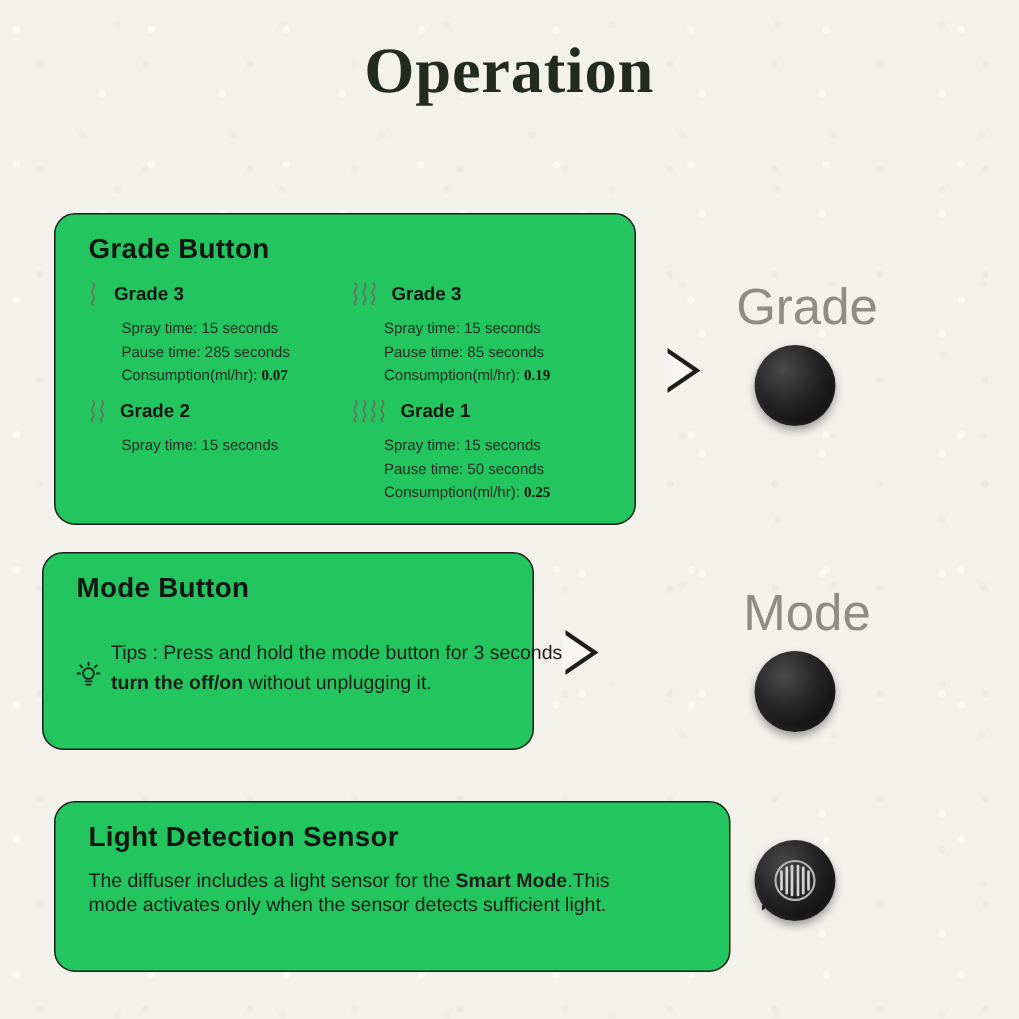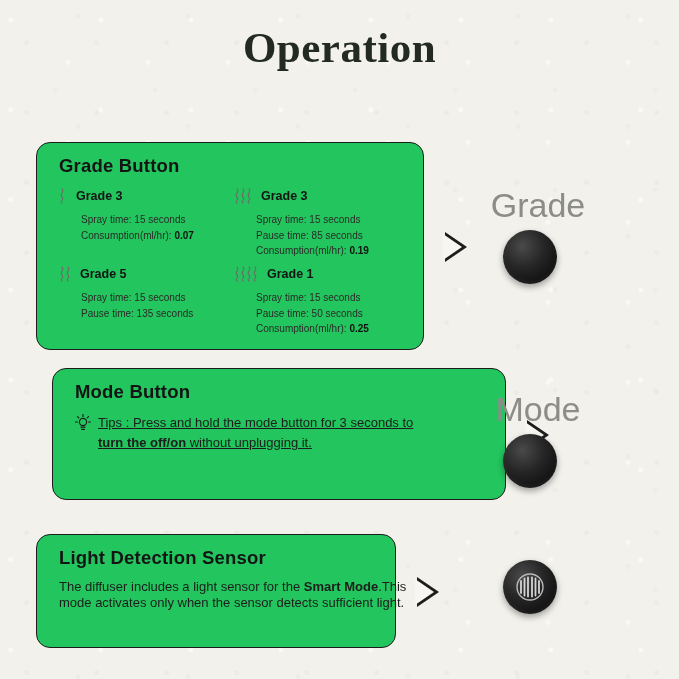--- a/index.html
+++ b/index.html
@@ -124,60 +124,60 @@
     font-weight: bold;
     color: #141414;
   }
   .grade-lines {
     margin-top: 7px;
     margin-left: 22px;
     font-size: 10px;
     line-height: 15.5px;
     color: #2b2b28;
   }
-  .grade-lines b { font-weight: bold; color: #111; }
+  .grade-lines b { font-weight: bold; color: #111; font-family: Liberation Serif, serif; }
 
   
   #mode-card {
-    left: 52px;
+    left: 28px;
     top: 368px;
-    width: 454px;
+    width: 328px;
     height: 132px;
   }
   #mode-card .card-title { position: absolute; left: 22px; top: 12px; }
   .mode-body {
     position: absolute;
     left: 22px;
     top: 44px;
     width: 348px;
     font-size: 13px;
     line-height: 20px;
     color: #1d1d1b;
   }
   .tips-row {
     display: flex;
-    align-items: flex-start;
+    align-items: flex-end;
     gap: 7px;
-    text-decoration: underline;
+    margin-top: 12px;
   }
   .bulb {
     flex: 0 0 auto;
     margin-top: 1px;
   }
   .tips-text {
     font-size: 13px;
     line-height: 20px;
   }
   .tips-text b { font-weight: bold; }
 
   
   #light-card {
     left: 36px;
     top: 534px;
-    width: 360px;
+    width: 451px;
     height: 114px;
   }
   #light-card .card-title { position: absolute; left: 22px; top: 12px; }
   .light-body {
     position: absolute;
     left: 22px;
     top: 44px;
     width: 352px;
     font-size: 13px;
     line-height: 16px;
@@ -238,20 +238,21 @@
       <div class="grade-head">
         <span class="wave">
           <svg width="10" height="16" viewBox="0 0 10 16">
             <path d="M3 1 C6 4, 0 6, 3 9 C6 12, 0 13, 3 15" stroke="#6d6d68" stroke-width="1.1" fill="none" stroke-linecap="round"></path>
           </svg>
         </span>
         <span class="grade-name">Grade 3</span>
       </div>
       <div class="grade-lines">
         <div>Spray time: 15 seconds</div>
+        <div>Pause time: 285 seconds</div>
         <div>
           <span>Consumption(ml/hr):</span>
           <b>0.07</b>
         </div>
       </div>
     </div>
 
     <div class="grade-item">
       <div class="grade-head">
         <span class="wave">
@@ -274,25 +275,24 @@
     </div>
 
     <div class="grade-item">
       <div class="grade-head">
         <span class="wave">
           <svg width="14" height="16" viewBox="0 0 14 16">
             <path d="M3 1 C6 4, 0 6, 3 9 C6 12, 0 13, 3 15" stroke="#6d6d68" stroke-width="1.1" fill="none" stroke-linecap="round"></path>
             <path d="M9 1 C12 4, 6 6, 9 9 C12 12, 6 13, 9 15" stroke="#6d6d68" stroke-width="1.1" fill="none" stroke-linecap="round"></path>
           </svg>
         </span>
-        <span class="grade-name">Grade 5</span>
+        <span class="grade-name">Grade 2</span>
       </div>
       <div class="grade-lines">
         <div>Spray time: 15 seconds</div>
-        <div>Pause time: 135 seconds</div>
       </div>
     </div>
 
     <div class="grade-item">
       <div class="grade-head">
         <span class="wave">
           <svg width="26" height="16" viewBox="0 0 26 16">
             <path d="M3 1 C6 4, 0 6, 3 9 C6 12, 0 13, 3 15" stroke="#6d6d68" stroke-width="1.1" fill="none" stroke-linecap="round"></path>
             <path d="M9 1 C12 4, 6 6, 9 9 C12 12, 6 13, 9 15" stroke="#6d6d68" stroke-width="1.1" fill="none" stroke-linecap="round"></path>
             <path d="M15 1 C18 4, 12 6, 15 9 C18 12, 12 13, 15 15" stroke="#6d6d68" stroke-width="1.1" fill="none" stroke-linecap="round"></path>

